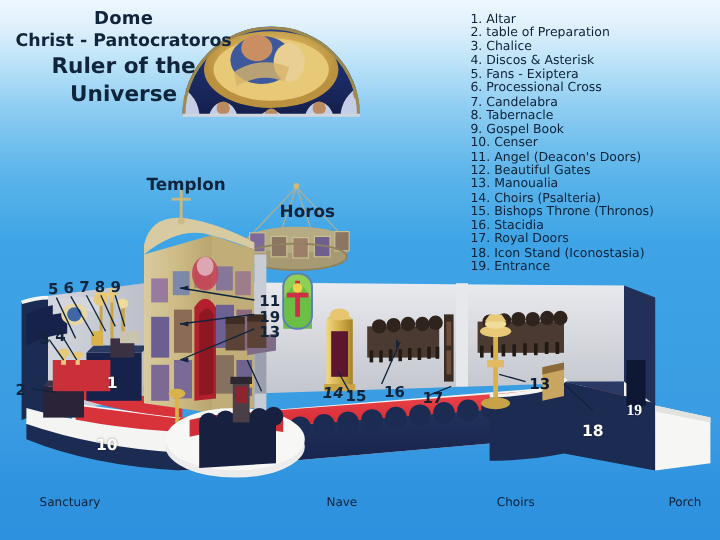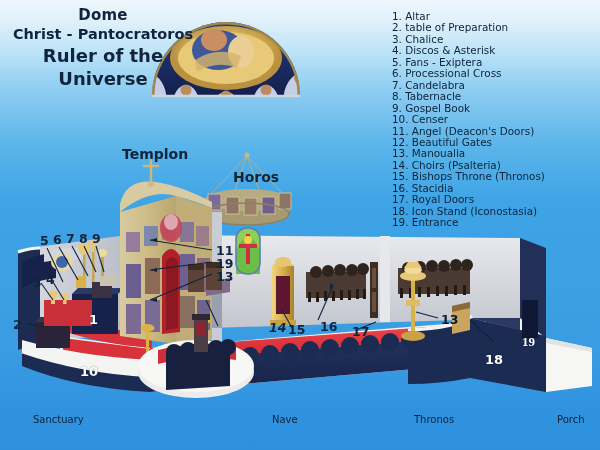--- a/index.html
+++ b/index.html
@@ -434,21 +434,21 @@
       <div>17. Royal Doors</div>
       <div>18. Icon Stand (Iconostasia)</div>
       <div>19. Entrance</div>
     </div>
 
   <div class="lbl" id="lbl-templon">Templon</div>
   <div class="lbl" id="lbl-horos">Horos</div>
 
   <div class="section-label" id="sec-sanctuary">Sanctuary</div>
   <div class="section-label" id="sec-nave">Nave</div>
-  <div class="section-label" id="sec-narthex">Thronos</div>
+  <div class="section-label" id="sec-narthex">Choirs</div>
   <div class="section-label" id="sec-porch">Porch</div>
 
   <svg class="overlay">
     <g stroke="#10243c" stroke-width="1.1" fill="none">
 
       <path d="M47 248 L63 282"></path>
       <path d="M59 247 L78 280"></path>
       <path d="M72 246 L88 276"></path>
       <path d="M84 246 L96 272"></path>
       <path d="M96 246 L104 272"></path>

